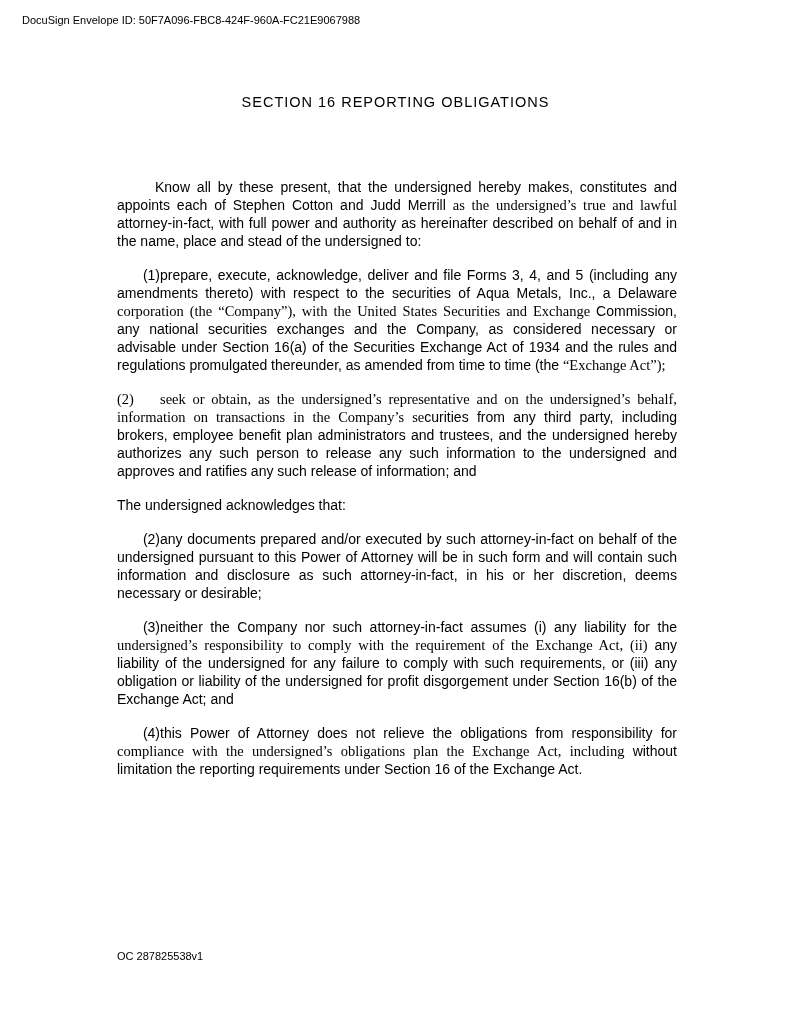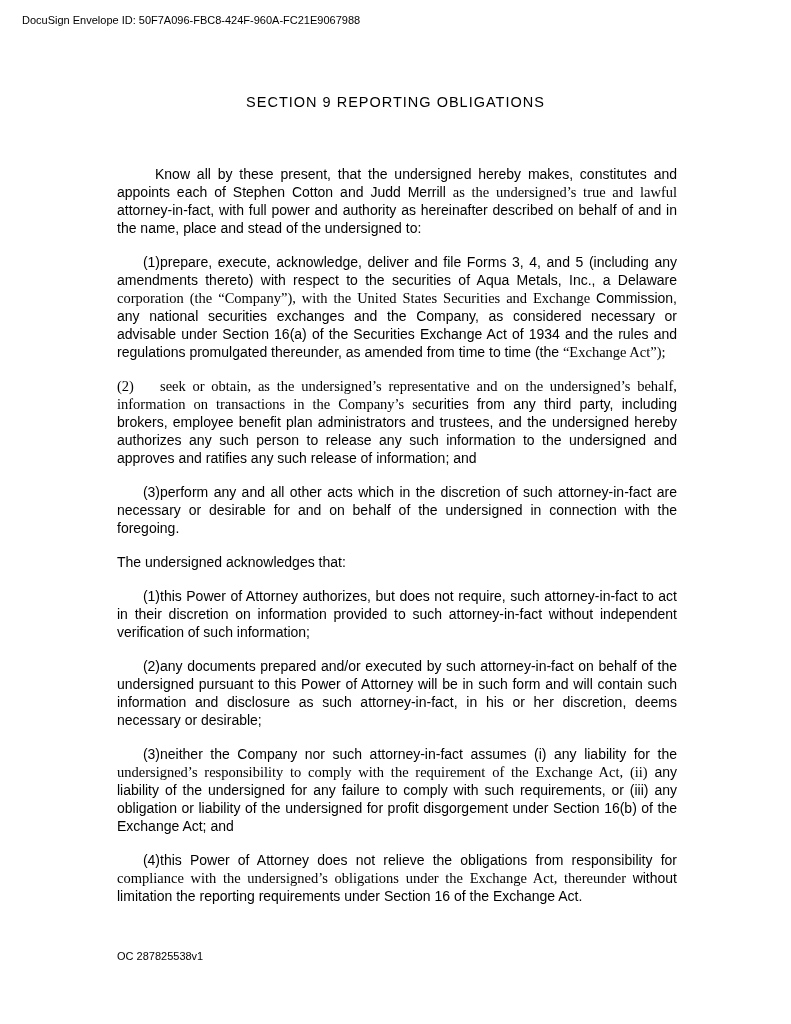--- a/index.html
+++ b/index.html
@@ -35,21 +35,21 @@
     position: absolute;
     top: 165px;
     left: 117px;
     width: 560px;
     font-family: "Liberation Sans", sans-serif;
     font-size: 14px;
     line-height: 18px;
     text-align: justify;
   }
   .para { margin: 0 0 16px 0; }
-  .para.intro { text-indent: 38px; }
+  .para.intro { text-indent: 38px; margin-top: 13px; }
   .para.plain { text-align: left; }
   .num {
     display: inline-block;
     width: 43px;
     text-indent: 0;
   }
   .serif {
     font-family: "Liberation Serif", serif;
     font-size: 14.5px;
   }
@@ -66,29 +66,27 @@
     line-height: 13px;
   }
 </style>
 </head>
 <body>
 
 <div class="page">
   <div class="envelope">DocuSign Envelope ID: 50F7A096-FBC8-424F-960A-FC21E9067988</div>
 
   <div class="title">
-    <div>SECTION 9 REPORTING OBLIGATIONS</div>
+    <div>SECTION 16 REPORTING OBLIGATIONS</div>
   </div>
 
   <div class="doc-body" id="doc-body">
       <p class="para intro"><span class="sans">Know all by these present, that the undersigned hereby makes, constitutes and appoints each of Stephen Cotton and Judd Merrill </span><span class="serif">as the undersigned’s true and lawful </span><span class="sans">attorney-in-fact, with full power and authority as hereinafter described on behalf of and in the name, place and stead of the undersigned to:</span></p>
       <p class="para item"><span class="num sans">(1)</span><span class="sans">prepare, execute, acknowledge, deliver and file Forms 3, 4, and 5 (including any amendments thereto) with respect to the securities of Aqua Metals, Inc., a Delaware </span><span class="serif">corporation (the “Company”), with the United States Securities and Exchange </span><span class="sans">Commission, any national securities exchanges and the Company, as considered necessary or advisable under Section 16(a) of the Securities Exchange Act of 1934 and the rules and regulations promulgated thereunder, as amended from time to time (the </span><span class="serif">“Exchange Act”);</span></p>
       <p class="para item"><span class="num serif">(2)</span><span class="serif">seek or obtain, as the undersigned’s representative and on the undersigned’s behalf, information on transactions in the Company’s se</span><span class="sans">curities from any third party, including brokers, employee benefit plan administrators and trustees, and the undersigned hereby authorizes any such person to release any such information to the undersigned and approves and ratifies any such release of information; and</span></p>
-      <p class="para item"><span class="num sans">(3)</span><span class="sans">perform any and all other acts which in the discretion of such attorney-in-fact are necessary or desirable for and on behalf of the undersigned in connection with the foregoing.</span></p>
       <p class="para plain"><span class="sans">The undersigned acknowledges that:</span></p>
-      <p class="para item"><span class="num sans">(1)</span><span class="sans">this Power of Attorney authorizes, but does not require, such attorney-in-fact to act in their discretion on information provided to such attorney-in-fact without independent verification of such information;</span></p>
       <p class="para item"><span class="num sans">(2)</span><span class="sans">any documents prepared and/or executed by such attorney-in-fact on behalf of the undersigned pursuant to this Power of Attorney will be in such form and will contain such information and disclosure as such attorney-in-fact, in his or her discretion, deems necessary or desirable;</span></p>
       <p class="para item"><span class="num sans">(3)</span><span class="sans">neither the Company nor such attorney-in-fact assumes (i) any liability for the </span><span class="serif">undersigned’s responsibility to comply with the requirement of the Exchange Act, (ii) </span><span class="sans">any liability of the undersigned for any failure to comply with such requirements, or (iii) any obligation or liability of the undersigned for profit disgorgement under Section 16(b) of the Exchange Act; and</span></p>
-      <p class="para item"><span class="num sans">(4)</span><span class="sans">this Power of Attorney does not relieve the obligations from responsibility for </span><span class="serif">compliance with the undersigned’s obligations under the Exchange Act, thereunder </span><span class="sans">without limitation the reporting requirements under Section 16 of the Exchange Act.</span></p>
+      <p class="para item"><span class="num sans">(4)</span><span class="sans">this Power of Attorney does not relieve the obligations from responsibility for </span><span class="serif">compliance with the undersigned’s obligations plan the Exchange Act, including </span><span class="sans">without limitation the reporting requirements under Section 16 of the Exchange Act.</span></p>
     </div>
 
   <div class="footer">OC 287825538v1</div>
 </div>
 
 </body></html>

